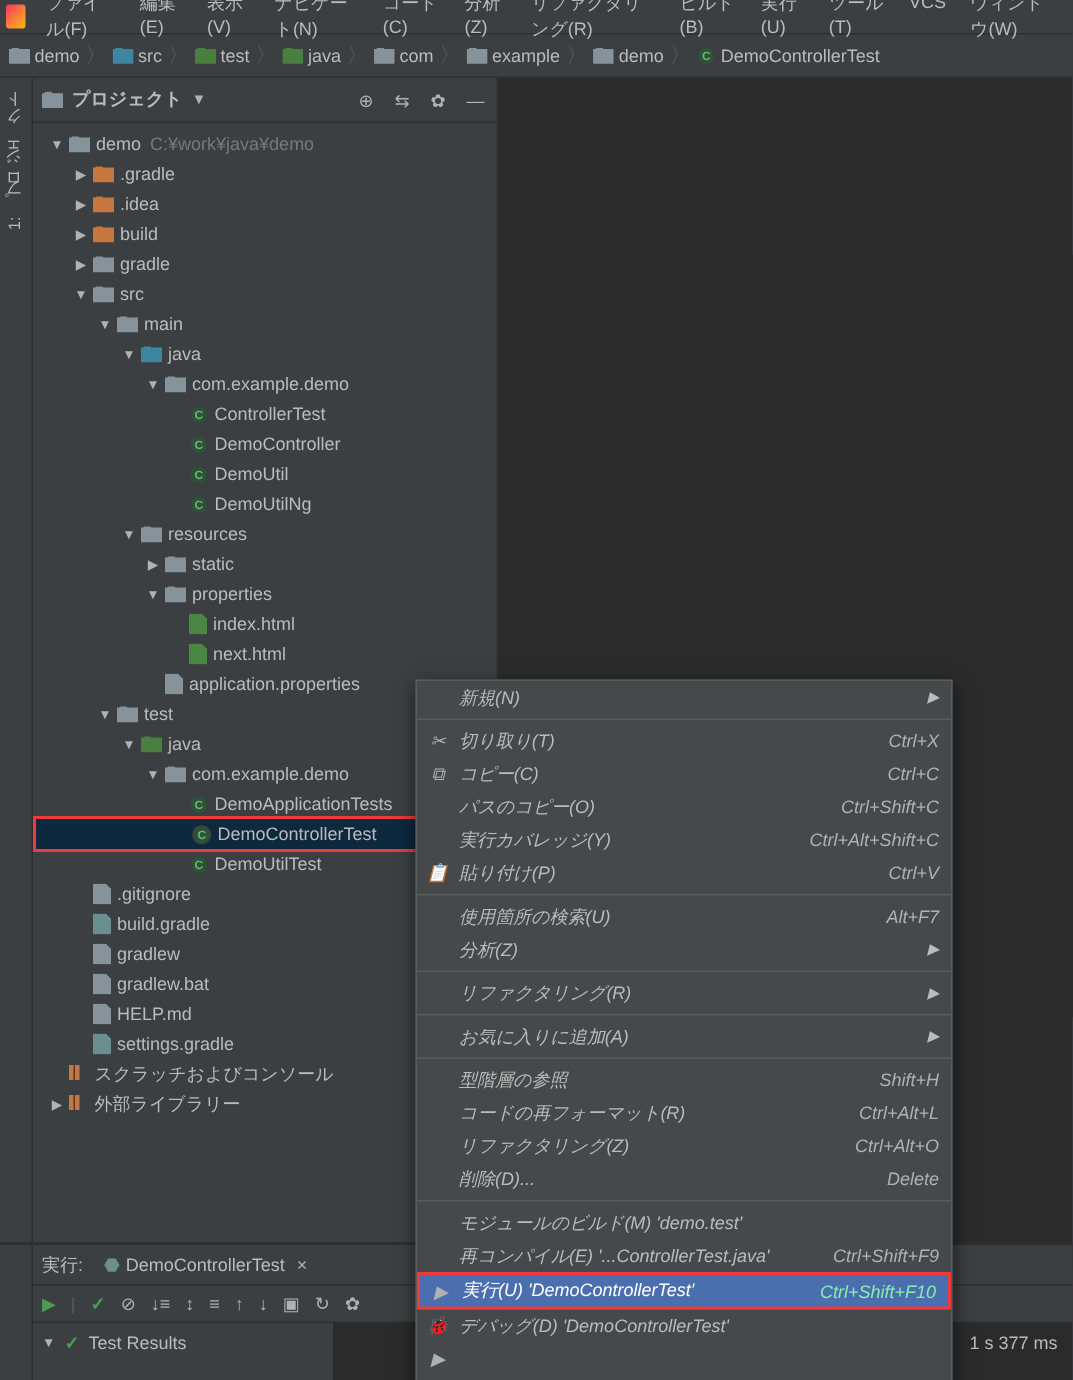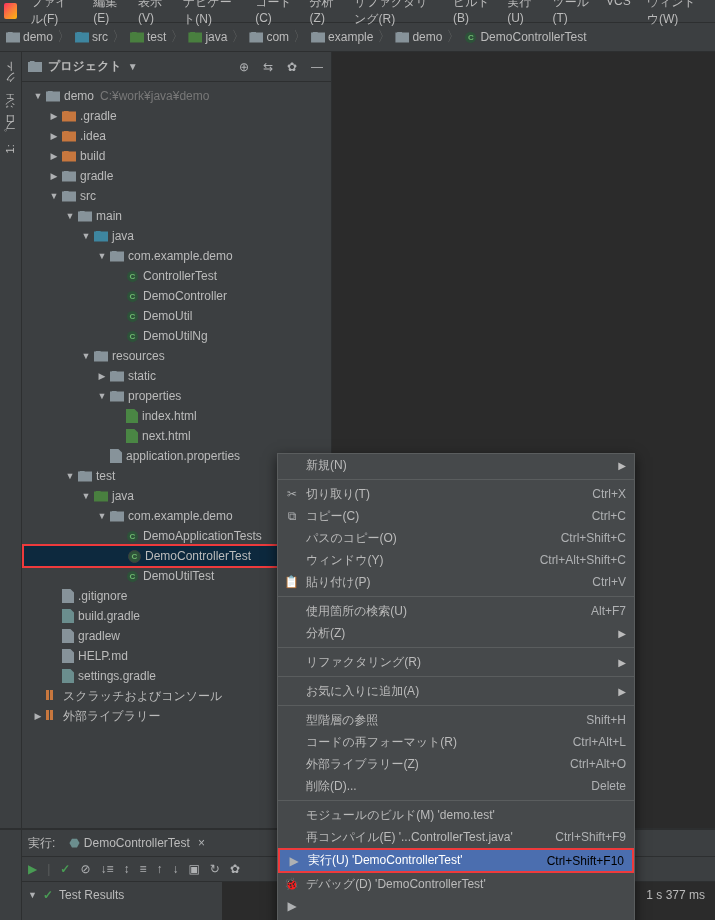--- a/index.html
+++ b/index.html
@@ -40,27 +40,27 @@
 .run-left-stripe { width:22px; background:#3c3f41; border-right:1px solid #2d2f30; }
 .run-content { flex:1; display:flex; flex-direction:column; }
 .run-tabs { height:26px; display:flex; align-items:center; padding:0 6px; gap:6px; }
 .run-tab { display:flex; align-items:center; gap:4px; padding:2px 8px; }
 .run-toolbar { height:26px; display:flex; align-items:center; gap:10px; padding:0 6px; border-top:1px solid #2d2f30; border-bottom:1px solid #2d2f30; }
 .tool-btn { color:#afb1b3; }
 .run-body { flex:1; display:flex; }
 .run-tree { flex:0 0 200px; padding:6px; }
 .run-out { flex:1; background:#2b2b2b; padding:6px 10px; color:#bbbbbb; text-align:right; }
 .ctx-menu { position:absolute; left:277px; top:453px; width:358px; background:#46494b; border:1px solid #5a5d5e; box-shadow:0 4px 12px rgba(0,0,0,.6); z-index:100; }
-.ctx-row { height:22px; display:flex; align-items:center; padding:0 8px 0 28px; position:relative; color:#bbbbbb; }
+.ctx-row { height:22px; display:flex; align-items:center; padding:0 8px 0 28px; position:relative; color:#bbbbbb;font-style:italic; }
 .ctx-row .ctx-ic { position:absolute; left:6px; width:16px; text-align:center; color:#afb1b3; }
 .ctx-row .shortcut { margin-left:auto; color:#afb1b3; }
 .ctx-row .sub-arrow { margin-left:auto; color:#bbbbbb; font-size:10px; }
 .ctx-sep { height:1px; background:#5a5d5e; margin:3px 0; }
 .ctx-row.hl { background:#4b6eaf; color:#fff; border:2px solid #ee3a3c; height:25px; }
-.ctx-row.hl .shortcut { color:#000000;text-align:right; }
+.ctx-row.hl .shortcut { color:#86efac;text-align:right; }
 .ic-library { width:13px; height:12px; display:inline-flex; }
 .ic-library::before,.ic-library::after { content:""; width:3px; height:10px; background:#c7773e; margin-right:1px; display:inline-block; }
 .check { color:#499c54; font-weight:bold; }
 .play { color:#499c54; }
 .gear { display:inline-block; }
 </style>
 </head>
 <body>
 
 <div class="title-bar">
@@ -310,20 +310,26 @@
         <div class="tree-row">
           <span class="indent" style="width: 24px;"></span>
           <span class="chevron"></span>
           <span class="ic-file "></span>
           <span class="tree-label">gradlew</span>
         </div>
         <div class="tree-row">
           <span class="indent" style="width: 24px;"></span>
           <span class="chevron"></span>
           <span class="ic-file "></span>
+          <span class="tree-label">gradlew.bat</span>
+        </div>
+        <div class="tree-row">
+          <span class="indent" style="width: 24px;"></span>
+          <span class="chevron"></span>
+          <span class="ic-file "></span>
           <span class="tree-label">HELP.md</span>
         </div>
         <div class="tree-row">
           <span class="indent" style="width: 24px;"></span>
           <span class="chevron"></span>
           <span class="ic-file gradle"></span>
           <span class="tree-label">settings.gradle</span>
         </div>
         <div class="tree-row">
           <span class="indent" style="width: 8px;"></span>
@@ -394,21 +400,21 @@
     <div class="ctx-row">
       <span class="ctx-ic">⧉</span>
       <span>コピー(C)</span>
       <span class="shortcut">Ctrl+C</span>
     </div>
     <div class="ctx-row">
       <span>パスのコピー(O)</span>
       <span class="shortcut">Ctrl+Shift+C</span>
     </div>
     <div class="ctx-row">
-      <span>ウィンドウ(Y)</span>
+      <span>実行カバレッジ(Y)</span>
       <span class="shortcut">Ctrl+Alt+Shift+C</span>
     </div>
     <div class="ctx-row">
       <span class="ctx-ic">📋</span>
       <span>貼り付け(P)</span>
       <span class="shortcut">Ctrl+V</span>
     </div>
     <div class="ctx-sep"></div>
     <div class="ctx-row">
       <span>使用箇所の検索(U)</span>
@@ -431,21 +437,21 @@
     <div class="ctx-sep"></div>
     <div class="ctx-row">
       <span>型階層の参照</span>
       <span class="shortcut">Shift+H</span>
     </div>
     <div class="ctx-row">
       <span>コードの再フォーマット(R)</span>
       <span class="shortcut">Ctrl+Alt+L</span>
     </div>
     <div class="ctx-row">
-      <span>外部ライブラリー(Z)</span>
+      <span>リファクタリング(Z)</span>
       <span class="shortcut">Ctrl+Alt+O</span>
     </div>
     <div class="ctx-row">
       <span>削除(D)...</span>
       <span class="shortcut">Delete</span>
     </div>
     <div class="ctx-sep"></div>
     <div class="ctx-row">
       <span>モジュールのビルド(M) 'demo.test'</span>
     </div>

